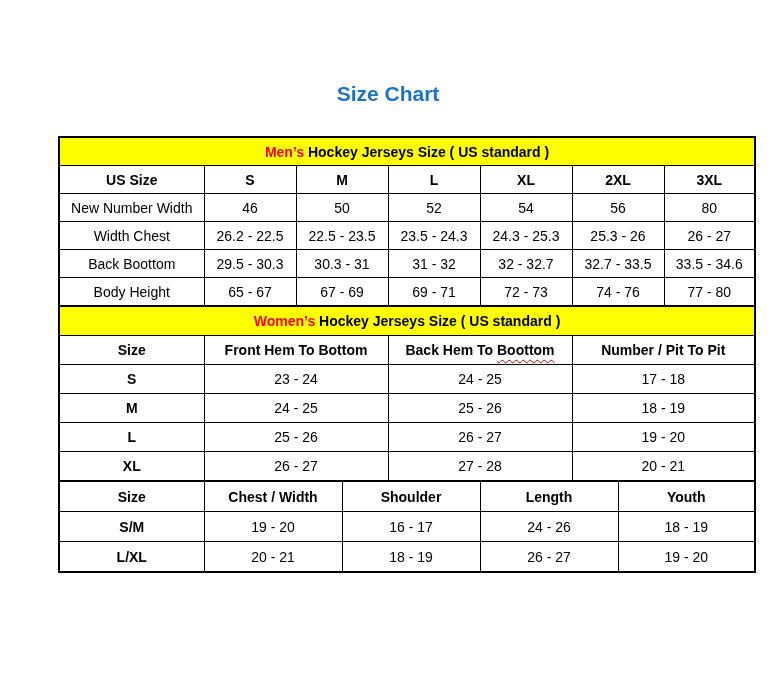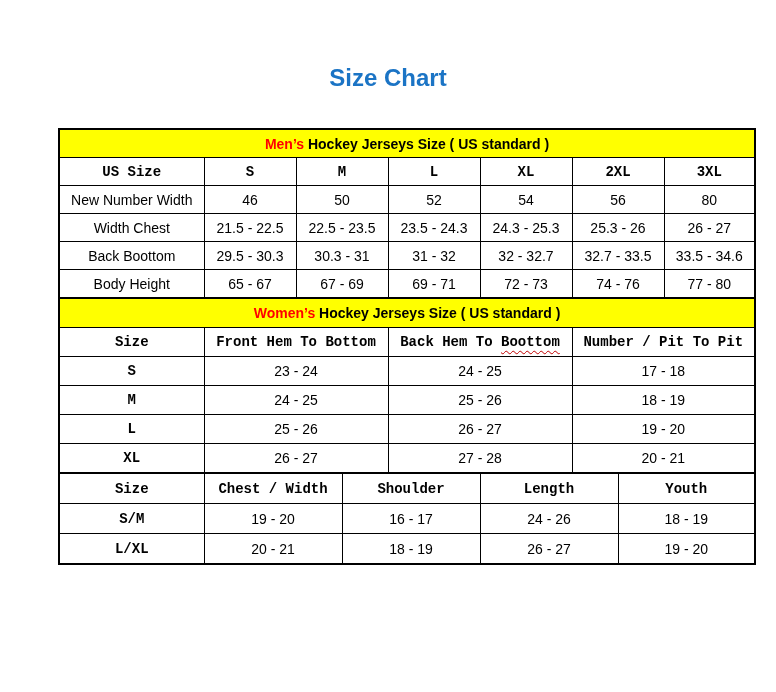--- a/index.html
+++ b/index.html
@@ -6,31 +6,31 @@
   body {
     width: 776px; height: 692px;
     background: #ffffff;
     font-family: "Liberation Sans", sans-serif;
     color: #000000;
     overflow: hidden;
   }
   .page { width: 776px; height: 692px; position: relative; }
 
   .page-title {
-    margin: 0;
+    margin: 16px;
     padding-top: 60px;
     text-align: center;
-    font-size: 24px;
+    font-size: 21px;
     line-height: 36px;
     font-weight: bold;
     color: #1b74c5;
     letter-spacing: 0px;
   }
 
-  .chart-wrap { width: 660px; margin: 32px auto 0 auto; }
+  .chart-wrap { width: 660px; margin: 24px auto 0 auto; }
 
   table.size-table {
     width: 696px;
     border-collapse: collapse;
     table-layout: fixed;
     border: 2px solid #000;
   }
   table.size-table + table.size-table { margin-top: -2px; }
 
   table.size-table td {
@@ -48,21 +48,21 @@
 
   td.band-cell {
     background: #ffff00;
     height: 38px;
     font-size: 17.5px;
     font-weight: bold;
   }
   .band-accent { color: #ff0000; }
   .band-rest { color: #000000; }
 
-  td.col-header, td.row-label-bold { font-weight: bold; font-family: Liberation Mono, monospace; }
+  td.col-header, td.row-label-bold { font-weight: bold; }
 
   .misspelled {
     text-decoration-line: underline;
     text-decoration-style: wavy;
     text-decoration-color: #c00000;
     text-decoration-thickness: 1px;
     text-underline-offset: 4px;
   }
 </style>
 </head>
@@ -103,21 +103,21 @@
         <td>New Number Width</td>
         <td>46</td>
         <td>50</td>
         <td>52</td>
         <td>54</td>
         <td>56</td>
         <td>80</td>
       </tr>
       <tr>
         <td>Width Chest</td>
-        <td>21.5 - 22.5</td>
+        <td>26.2 - 22.5</td>
         <td>22.5 - 23.5</td>
         <td>23.5 - 24.3</td>
         <td>24.3 - 25.3</td>
         <td>25.3 - 26</td>
         <td>26 - 27</td>
       </tr>
       <tr>
         <td>Back Boottom</td>
         <td>29.5 - 30.3</td>
         <td>30.3 - 31</td>

